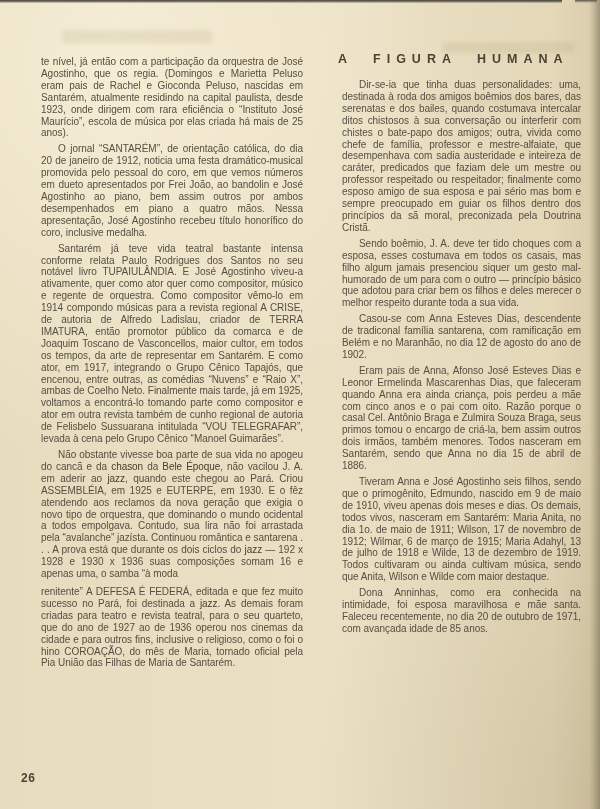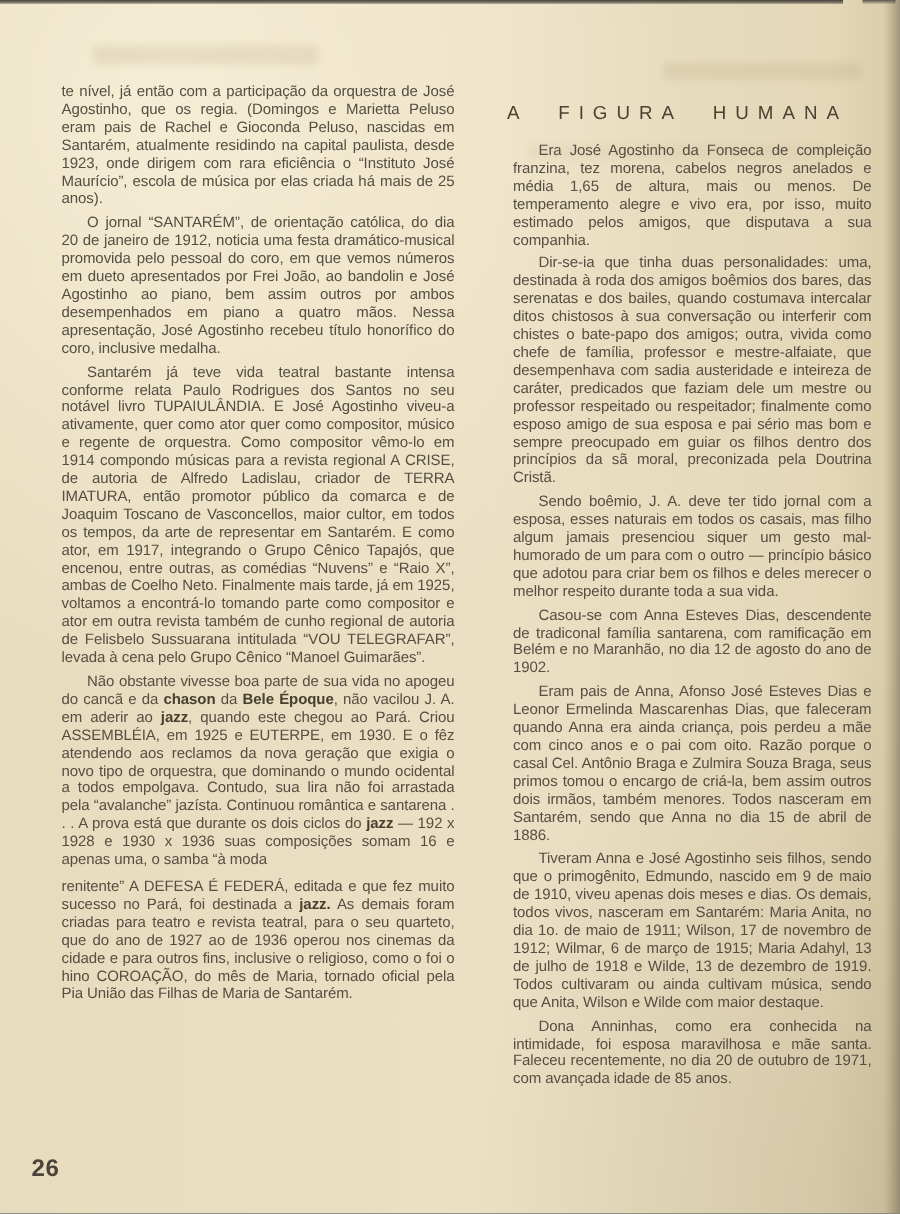--- a/index.html
+++ b/index.html
@@ -42,34 +42,34 @@
   .col p {
     margin:4px;
     font-size:10px;
     line-height:11.9px;
     letter-spacing:-0.05px;
     text-align:justify;
     color:#564e42;
   }
   .col p.indent { text-indent:17px; }
   .col p.gap    { margin-top:6px; }
-  .col p b { font-weight:bold; color:#47402f; }
+  .col p b { font-weight:normal; color:#47402f; }
 
   .heading {
-    margin:16px 0 13px 0;
+    margin:0 0 13px 0;
     font-size:12.5px;
-    font-weight:normal;
+    font-weight:bold;
     letter-spacing:6px;
     word-spacing:11px;
     color:#4a4232;
     white-space:nowrap;
   }
   .pagenum {
     position:absolute; left:21px; top:771px;
-    font-size:16px; font-weight:bold; letter-spacing:0.5px;
+    font-size:12px; font-weight:bold; letter-spacing:0.5px;
     color:#4c443a;
   }
 </style>
 </head>
 <body>
 
 <div class="page">
   <div class="top-edge"></div>
   <div class="top-edge-2"></div>
   <div class="right-edge"></div>
@@ -81,23 +81,22 @@
       <p><span>te nível, já então com a participação da orquestra de José Agostinho, que os regia. (Domingos e Marietta Peluso eram pais de Rachel e Gioconda Peluso, nascidas em Santarém, atualmente residindo na capital paulista, desde 1923, onde dirigem com rara eficiência o “Instituto José Maurício”, escola de música por elas criada há mais de 25 anos).</span></p>
       <p class="indent"><span>O jornal “SANTARÉM”, de orientação católica, do dia 20 de janeiro de 1912, noticia uma festa dramático-musical promovida pelo pessoal do coro, em que vemos números em dueto apresentados por Frei João, ao bandolin e José Agostinho ao piano, bem assim outros por ambos desempenhados em piano a quatro mãos. Nessa apresentação, José Agostinho recebeu título honorífico do coro, inclusive medalha.</span></p>
       <p class="indent"><span>Santarém já teve vida teatral bastante intensa conforme relata Paulo Rodrigues dos Santos no seu notável livro TUPAIULÂNDIA. E José Agostinho viveu-a ativamente, quer como ator quer como compositor, músico e regente de orquestra. Como compositor vêmo-lo em 1914 compondo músicas para a revista regional A CRISE, de autoria de Alfredo Ladislau, criador de TERRA IMATURA, então promotor público da comarca e de Joaquim Toscano de Vasconcellos, maior cultor, em todos os tempos, da arte de representar em Santarém. E como ator, em 1917, integrando o Grupo Cênico Tapajós, que encenou, entre outras, as comédias “Nuvens” e “Raio X”, ambas de Coelho Neto. Finalmente mais tarde, já em 1925, voltamos a encontrá-lo tomando parte como compositor e ator em outra revista também de cunho regional de autoria de Felisbelo Sussuarana intitulada “VOU TELEGRAFAR”, levada à cena pelo Grupo Cênico “Manoel Guimarães”.</span></p>
       <p class="indent"><span>Não obstante vivesse boa parte de sua vida no apogeu do cancã e da </span><b>chason</b><span> da </span><b>Bele Époque</b><span>, não vacilou J. A. em aderir ao </span><b>jazz</b><span>, quando este chegou ao Pará. Criou ASSEMBLÉIA, em 1925 e EUTERPE, em 1930. E o fêz atendendo aos reclamos da nova geração que exigia o novo tipo de orquestra, que dominando o mundo ocidental a todos empolgava. Contudo, sua lira não foi arrastada pela “avalanche” jazísta. Continuou romântica e santarena . . . A prova está que durante os dois ciclos do </span><b>jazz</b><span> — 192 x 1928 e 1930 x 1936 suas composições somam 16 e apenas uma, o samba “à moda</span></p>
       <p class="gap"><span>renitente” A DEFESA É FEDERÁ, editada e que fez muito sucesso no Pará, foi destinada a </span><b>jazz.</b><span> As demais foram criadas para teatro e revista teatral, para o seu quarteto, que do ano de 1927 ao de 1936 operou nos cinemas da cidade e para outros fins, inclusive o religioso, como o foi o hino COROAÇÃO, do mês de Maria, tornado oficial pela Pia União das Filhas de Maria de Santarém.</span></p>
     </div>
 
   <div class="col col-right">
     <h2 class="heading">A FIGURA HUMANA</h2>
     <div id="right-col-body">
-        <p class="indent"><span>Era José Agostinho da Fonseca de compleição franzina, tez morena, cabelos negros anelados e média 1,65 de altura, mais ou menos. De temperamento alegre e vivo era, por isso, muito estimado pelos amigos, que disputava a sua companhia.</span></p>
         <p class="indent"><span>Dir-se-ia que tinha duas personalidades: uma, destinada à roda dos amigos boêmios dos bares, das serenatas e dos bailes, quando costumava intercalar ditos chistosos à sua conversação ou interferir com chistes o bate-papo dos amigos; outra, vivida como chefe de família, professor e mestre-alfaiate, que desempenhava com sadia austeridade e inteireza de caráter, predicados que faziam dele um mestre ou professor respeitado ou respeitador; finalmente como esposo amigo de sua esposa e pai sério mas bom e sempre preocupado em guiar os filhos dentro dos princípios da sã moral, preconizada pela Doutrina Cristã.</span></p>
-        <p class="indent"><span>Sendo boêmio, J. A. deve ter tido jornal com a esposa, esses naturais em todos os casais, mas filho algum jamais presenciou siquer um gesto mal-humorado de um para com o outro — princípio básico que adotou para criar bem os filhos e deles merecer o melhor respeito durante toda a sua vida.</span></p>
+        <p class="indent"><span>Sendo boêmio, J. A. deve ter tido choques com a esposa, esses costumava em todos os casais, mas filho algum jamais presenciou siquer um gesto mal-humorado de um para com o outro — princípio básico que adotou para criar bem os filhos e deles merecer o melhor respeito durante toda a sua vida.</span></p>
         <p class="indent"><span>Casou-se com Anna Esteves Dias, descendente de tradiconal família santarena, com ramificação em Belém e no Maranhão, no dia 12 de agosto do ano de 1902.</span></p>
         <p class="indent"><span>Eram pais de Anna, Afonso José Esteves Dias e Leonor Ermelinda Mascarenhas Dias, que faleceram quando Anna era ainda criança, pois perdeu a mãe com cinco anos e o pai com oito. Razão porque o casal Cel. Antônio Braga e Zulmira Souza Braga, seus primos tomou o encargo de criá-la, bem assim outros dois irmãos, também menores. Todos nasceram em Santarém, sendo que Anna no dia 15 de abril de 1886.</span></p>
         <p class="indent"><span>Tiveram Anna e José Agostinho seis filhos, sendo que o primogênito, Edmundo, nascido em 9 de maio de 1910, viveu apenas dois meses e dias. Os demais, todos vivos, nasceram em Santarém: Maria Anita, no dia 1o. de maio de 1911; Wilson, 17 de novembro de 1912; Wilmar, 6 de março de 1915; Maria Adahyl, 13 de julho de 1918 e Wilde, 13 de dezembro de 1919. Todos cultivaram ou ainda cultivam música, sendo que Anita, Wilson e Wilde com maior destaque.</span></p>
         <p class="indent"><span>Dona Anninhas, como era conhecida na intimidade, foi esposa maravilhosa e mãe santa. Faleceu recentemente, no dia 20 de outubro de 1971, com avançada idade de 85 anos.</span></p>
       </div>
   </div>
 
   <div class="pagenum">26</div>
 </div>
 

